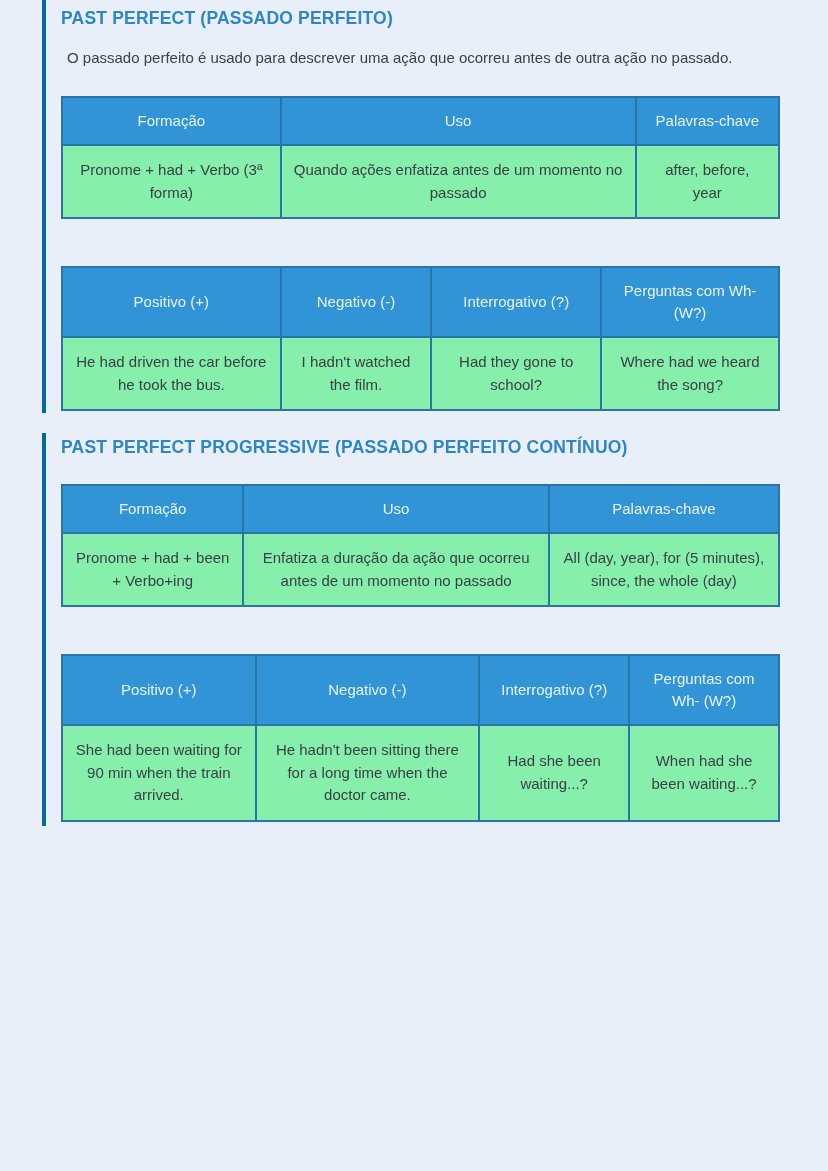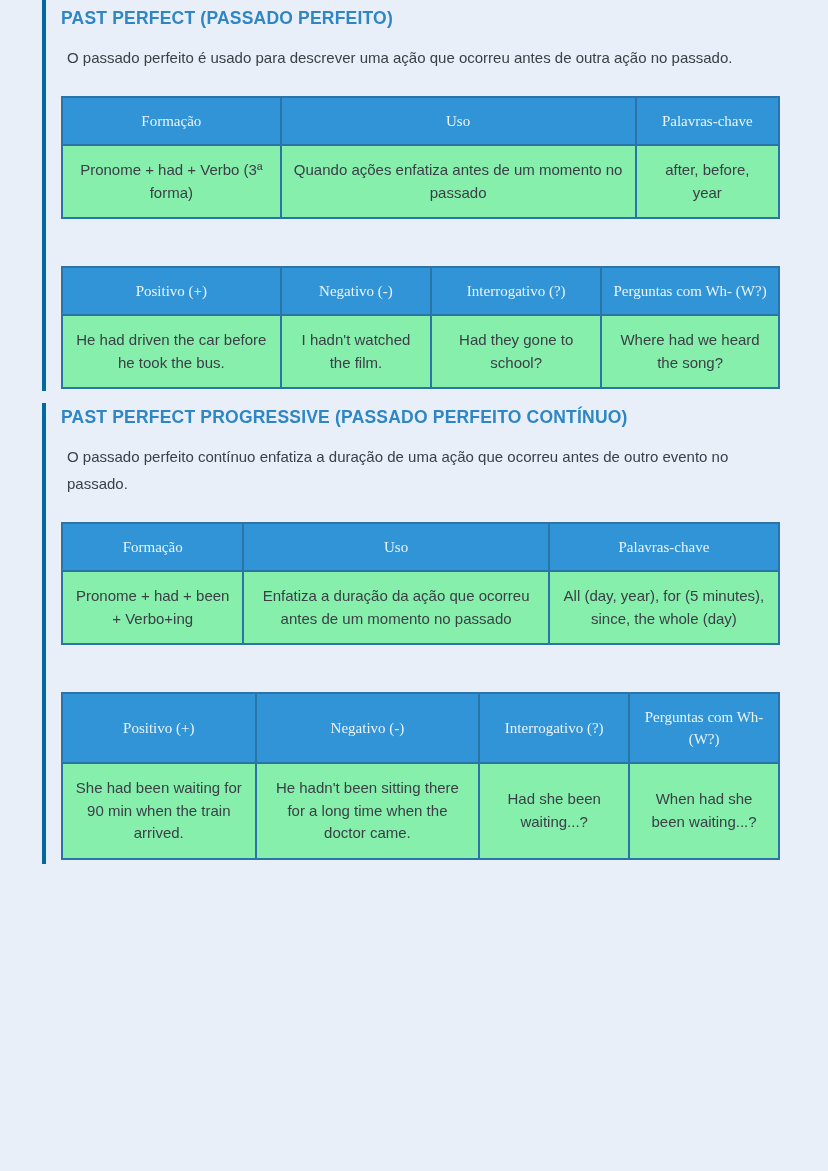--- a/index.html
+++ b/index.html
@@ -10,21 +10,21 @@
     color: #3b4046;
     overflow: hidden;
   }
   .grammar-section {
     margin-left: 42px;
     border-left: 4px solid #0369a1;
     padding-left: 15px;
     padding-right: 48px;
   }
   .section-first { padding-top: 6px; padding-bottom: 2px; }
-  .section-second { margin-top: 12px; padding-top: 2px; padding-bottom: 4px; }
+  .section-second { margin-top: 20px; padding-top: 2px; padding-bottom: 4px; }
   h1.section-heading {
     color: #2e86c4;
     font-size: 17.5px;
     font-weight: 600;
     letter-spacing: 0.2px;
     line-height: 24px;
   }
   p.section-desc {
     margin-top: 14px;
     padding-left: 6px;
@@ -46,21 +46,20 @@
     text-align: center;
     vertical-align: middle;
     font-size: 15px;
   }
   table.grammar-table th {
     background: #3094d6;
     color: #e9f4fc;
     font-weight: 400;
     padding: 12px 8px;
     line-height: 22px;
-    font-family: Liberation Serif, serif;
   }
   table.grammar-table td {
     padding: 13px 12px;
     line-height: 22.5px;
     color: #3b4046;
     background: #86efac;
   }
   td.tall { padding-top: 16px; padding-bottom: 16px; }
 </style>
 </head>
@@ -115,21 +114,20 @@
         <td class="tall">I hadn't watched the film.</td>
         <td class="tall">Had they gone to school?</td>
         <td class="tall">Where had we heard the song?</td>
       </tr>
     </tbody>
   </table>
 </section>
 
 <section class="grammar-section section-second">
   <h1 class="section-heading">PAST PERFECT PROGRESSIVE (PASSADO PERFEITO CONTÍNUO)</h1>
-  <p class="section-desc">O passado perfeito contínuo enfatiza a duração de uma ação que ocorreu antes de outro evento no passado.</p>
 
   <table class="grammar-table">
     <colgroup>
         <col style="width:25.3%">
         <col style="width:42.6%">
         <col style="width:32.1%">
       </colgroup>
     <thead>
       <tr>
         <th>Formação</th>

